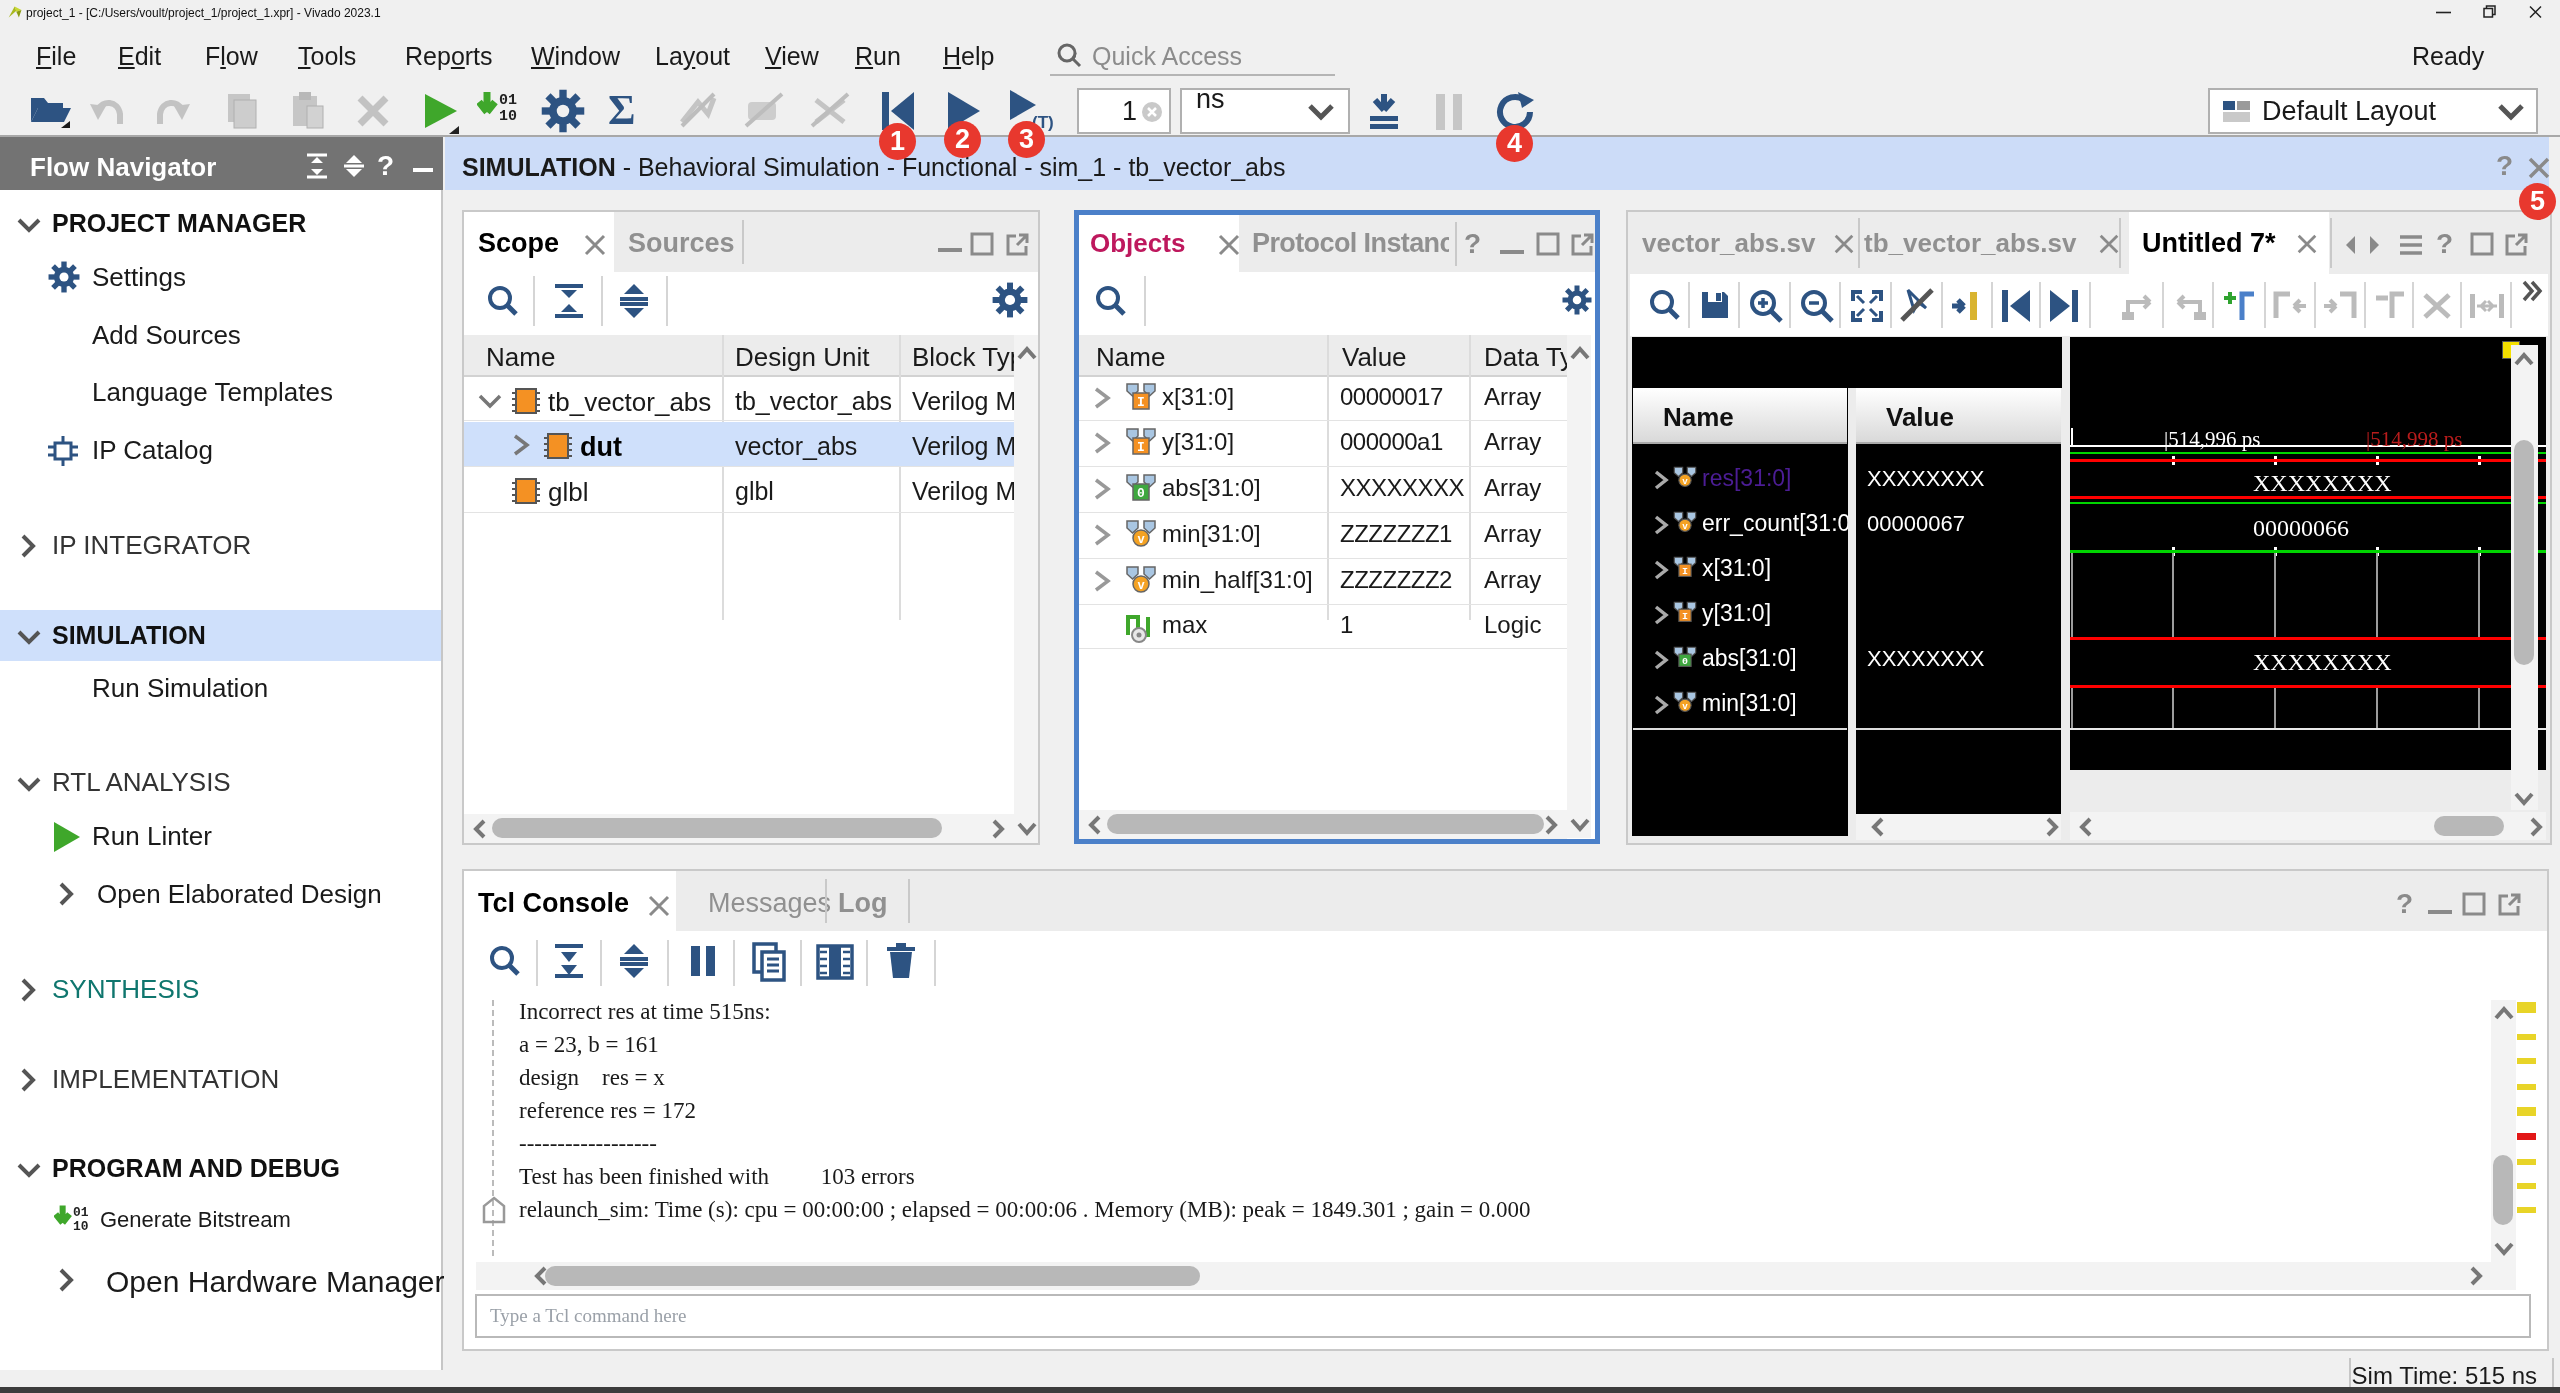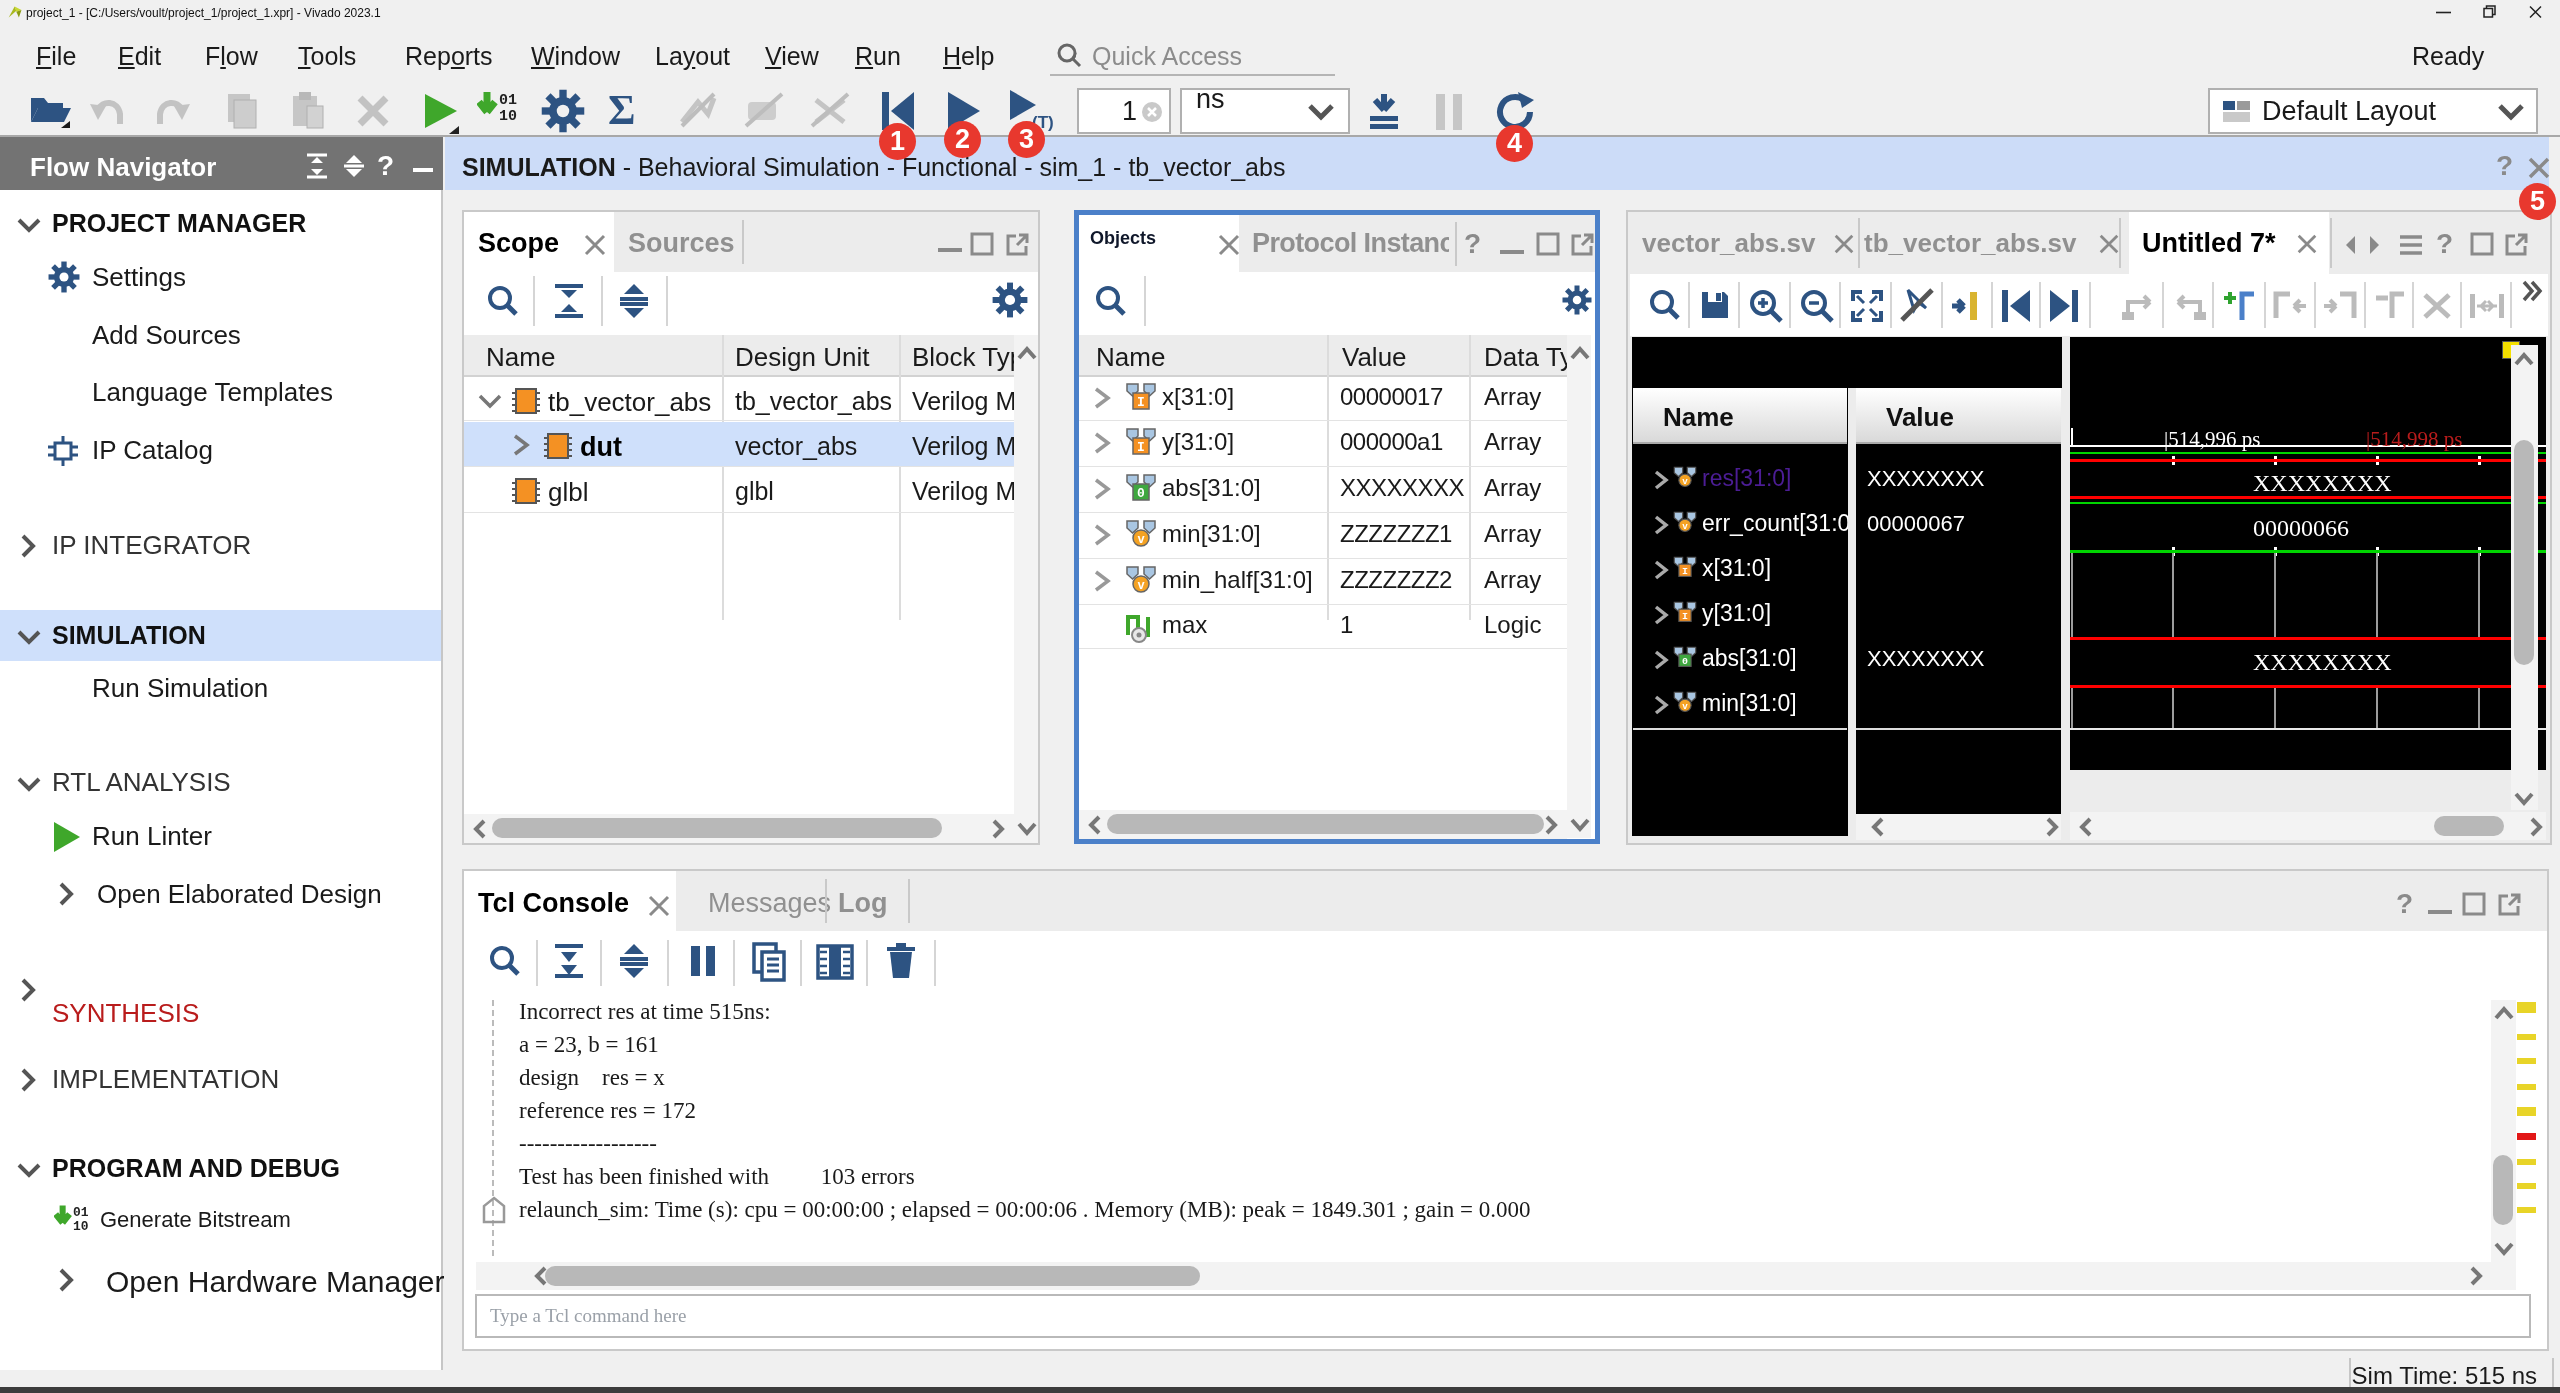--- a/index.html
+++ b/index.html
@@ -248,21 +248,21 @@
       <path d="M4 2 L30 17 L4 32 Z" fill="#3fa72b"></path>
     </svg>
 <div class="a" style="left:92px;top:821px;font-size:26px">Run Linter</div>
 <svg class="a" style="left:56px;top:880px" width="20" height="28" viewBox="0 0 20 28">
       <path d="M5 4 L15 14 L5 24" stroke="#555" stroke-width="4" fill="none"></path>
     </svg>
 <div class="a" style="left:97px;top:879px;font-size:26px">Open Elaborated Design</div>
 <svg class="a" style="left:18px;top:976px" width="20" height="28" viewBox="0 0 20 28">
       <path d="M5 4 L15 14 L5 24" stroke="#555" stroke-width="4" fill="none"></path>
     </svg>
-<div class="a" style="left:52px;top:998px;font-size:26px;color:#b91c1c">SYNTHESIS</div>
+<div class="a" style="left:52px;top:974px;font-size:26px;color:#0f766e">SYNTHESIS</div>
 <svg class="a" style="left:18px;top:1066px" width="20" height="28" viewBox="0 0 20 28">
       <path d="M5 4 L15 14 L5 24" stroke="#555" stroke-width="4" fill="none"></path>
     </svg>
 <div class="a" style="left:52px;top:1064px;font-size:26px;color:#333">IMPLEMENTATION</div>
 <svg class="a" style="left:14px;top:1160px" width="30" height="20" viewBox="0 0 30 20">
       <path d="M5 5 L15 15 L25 5" stroke="#555" stroke-width="4" fill="none"></path>
     </svg>
 <div class="a" style="left:52px;top:1154px;font-size:25px;font-weight:bold;color:#111">PROGRAM AND DEBUG</div>
 <svg class="a" style="left:54px;top:1203px" width="38" height="38" viewBox="0 0 44 42">
       <path d="M10 2 L10 22 M10 22 L2 12 M10 22 L18 12" stroke="#3fa72b" stroke-width="7" fill="none"></path>
@@ -381,21 +381,21 @@
       <path d="M6 3 L14 11 L6 19" stroke="#777" stroke-width="4" fill="none"></path>
     </svg>
 <svg class="a" style="left:1016px;top:820px" width="22" height="18" viewBox="0 0 22 18">
       <path d="M3 4 L11 13 L19 4" stroke="#777" stroke-width="4" fill="none"></path>
     </svg>
 </div>
 <div id="objects">
 <div class="a" style="left:1074px;top:210px;width:526px;height:634px;background:#fff;border:5px solid #4b80c9"></div>
 <div class="a" style="left:1079px;top:215px;width:516px;height:57px;background:#ececec"></div>
 <div class="a" style="left:1079px;top:215px;width:160px;height:57px;background:#fff"></div>
-<div class="a" style="left:1090px;top:228px;font-size:18px;font-weight:bold;color:#0f172a">Objects</div>
+<div class="a" style="left:1090px;top:228px;font-size:26px;font-weight:bold;color:#be185d">Objects</div>
 <svg class="a" style="left:1216px;top:232px" width="26" height="26" viewBox="0 0 26 26">
       <path d="M4 4 L22 22 M22 4 L4 22" stroke="#8a8a8a" stroke-width="3"></path>
     </svg>
 <div class="a" style="left:1252px;top:228px;font-size:27px;font-weight:bold;color:#909090;width:197px;overflow:hidden;white-space:nowrap;letter-spacing:-0.6px">Protocol Instanc</div>
 <div class="a" style="left:1455px;top:222px;width:2px;height:44px;background:#c9c9c9"></div>
 <div class="a" style="left:1464px;top:228px;font-size:28px;font-weight:bold;color:#8a8a8a">?</div>
 <div class="a" style="left:1500px;top:250px;width:24px;height:4px;background:#8a8a8a"></div>
 <svg class="a" style="left:1536px;top:232px" width="24" height="24" viewBox="0 0 24 24">
       <rect x="2" y="2" width="20" height="20" fill="none" stroke="#8a8a8a" stroke-width="3"></rect>
     </svg>

